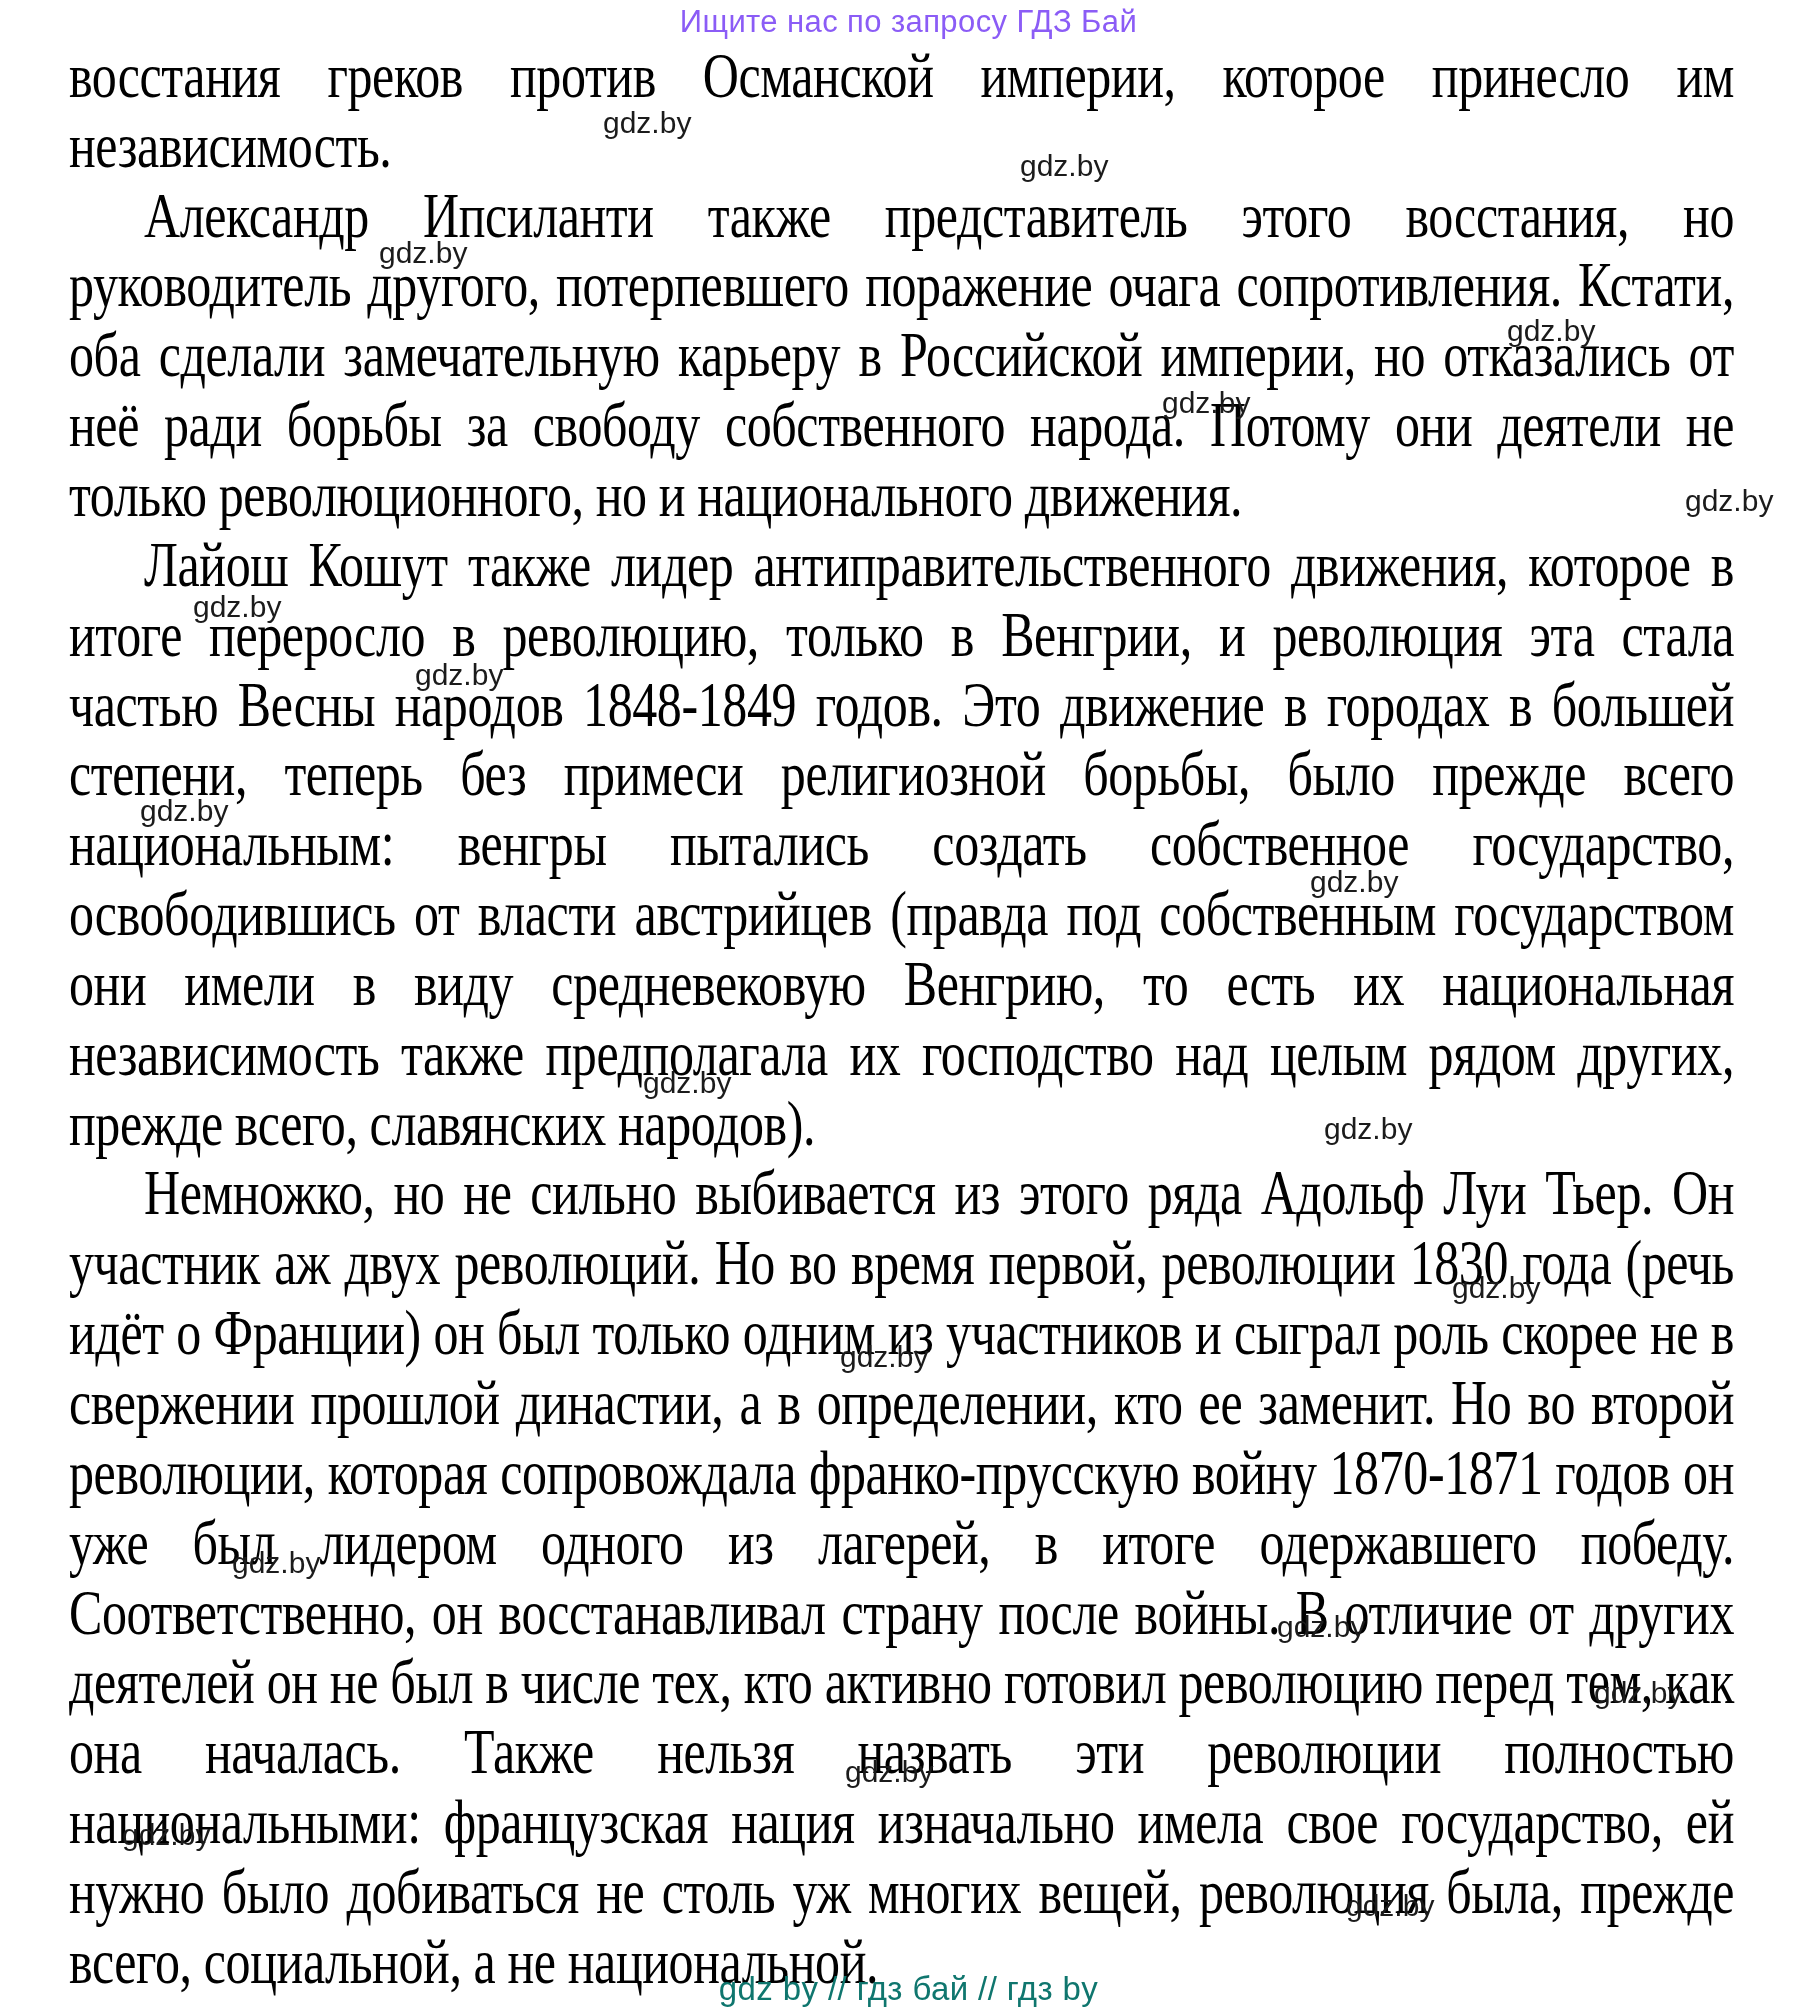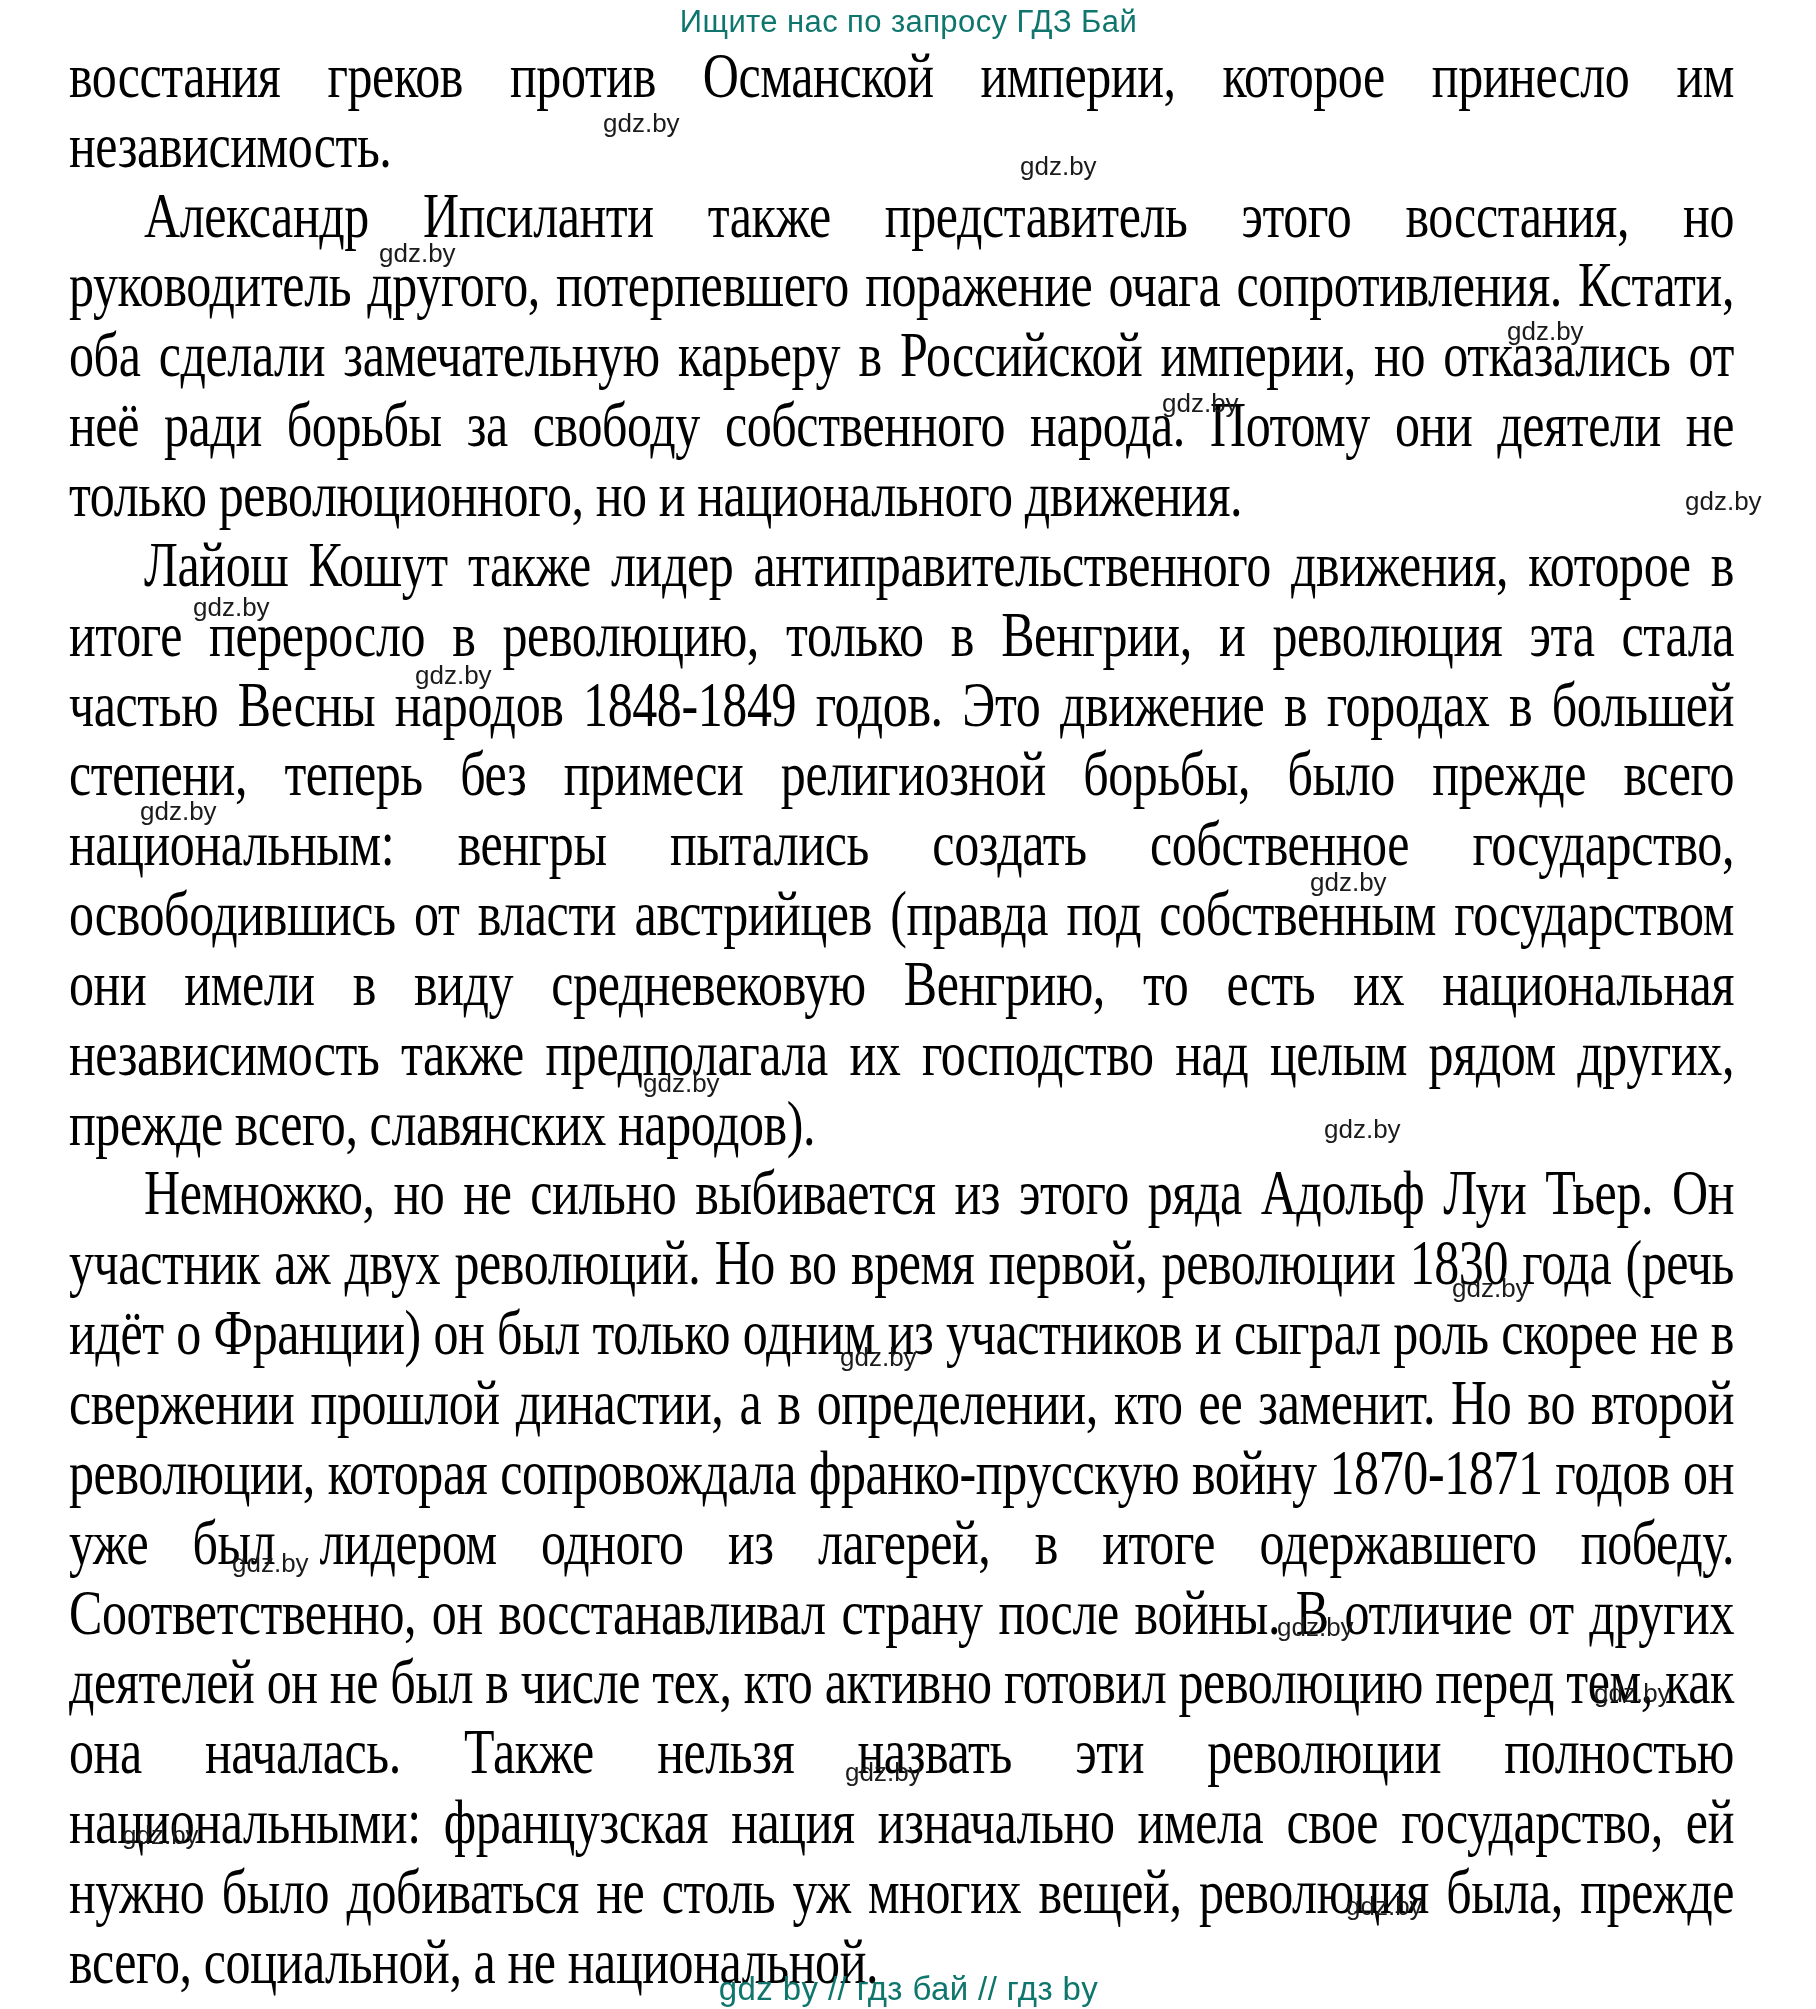--- a/index.html
+++ b/index.html
@@ -29,38 +29,38 @@
     color: #000000;
     text-align: justify;
     transform: scaleY(1.27);
     transform-origin: 0 0;
   }
   .doc-text p { margin: 0; padding: 0; }
   .doc-text p.indent { text-indent: 75px; }
   .watermark {
     position: absolute;
     font-family: "Liberation Sans", sans-serif;
-    font-size: 26px;
+    font-size: 30px;
     line-height: 30px;
     white-space: nowrap;
   }
   .footer-links {
     position: absolute;
     left: 0; width: 100%; top: 1970px;
     text-align: center;
     font-family: "Liberation Sans", sans-serif;
     font-size: 33px;
     letter-spacing: 0.4px;
     white-space: nowrap;
   }
 </style>
 </head>
 <body style="background: rgb(255, 255, 255);">
 
-<div class="header-banner" style="color: #0f766e;">Ищите нас по запросу ГДЗ Бай</div>
+<div class="header-banner" style="color: #8b5cf6;">Ищите нас по запросу ГДЗ Бай</div>
 
 <div class="doc-text" style="color: rgb(0, 0, 0);">
     <p>восстания греков против Османской империи, которое принесло им независимость.</p>
     <p class="indent">Александр Ипсиланти также представитель этого восстания, но руководитель другого, потерпевшего поражение очага сопротивления. Кстати, оба сделали замечательную карьеру в Российской империи, но отказались от неё ради борьбы за свободу собственного народа. Потому они деятели не только революционного, но и национального движения.</p>
     <p class="indent">Лайош Кошут также лидер антиправительственного движения, которое в итоге переросло в революцию, только в Венгрии, и революция эта стала частью Весны народов 1848-1849 годов. Это движение в городах в большей степени, теперь без примеси религиозной борьбы, было прежде всего национальным: венгры пытались создать собственное государство, освободившись от власти австрийцев (правда под собственным государством они имели в виду средневековую Венгрию, то есть их национальная независимость также предполагала их господство над целым рядом других, прежде всего, славянских народов).</p>
     <p class="indent">Немножко, но не сильно выбивается из этого ряда Адольф Луи Тьер. Он участник аж двух революций. Но во время первой, революции 1830 года (речь идёт о Франции) он был только одним из участников и сыграл роль скорее не в свержении прошлой династии, а в определении, кто ее заменит. Но во второй революции, которая сопровождала франко-прусскую войну 1870-1871 годов он уже был лидером одного из лагерей, в итоге одержавшего победу. Соответственно, он восстанавливал страну после войны. В отличие от других деятелей он не был в числе тех, кто активно готовил революцию перед тем, как она началась. Также нельзя назвать эти революции полностью национальными: французская нация изначально имела свое государство, ей нужно было добиваться не столь уж многих вещей, революция была, прежде всего, социальной, а не национальной.</p>
   </div>
 
 <div id="watermark-layer">
     <span class="watermark" style="left: 603px; top: 108px; color: rgb(27, 27, 27);">gdz.by</span>

